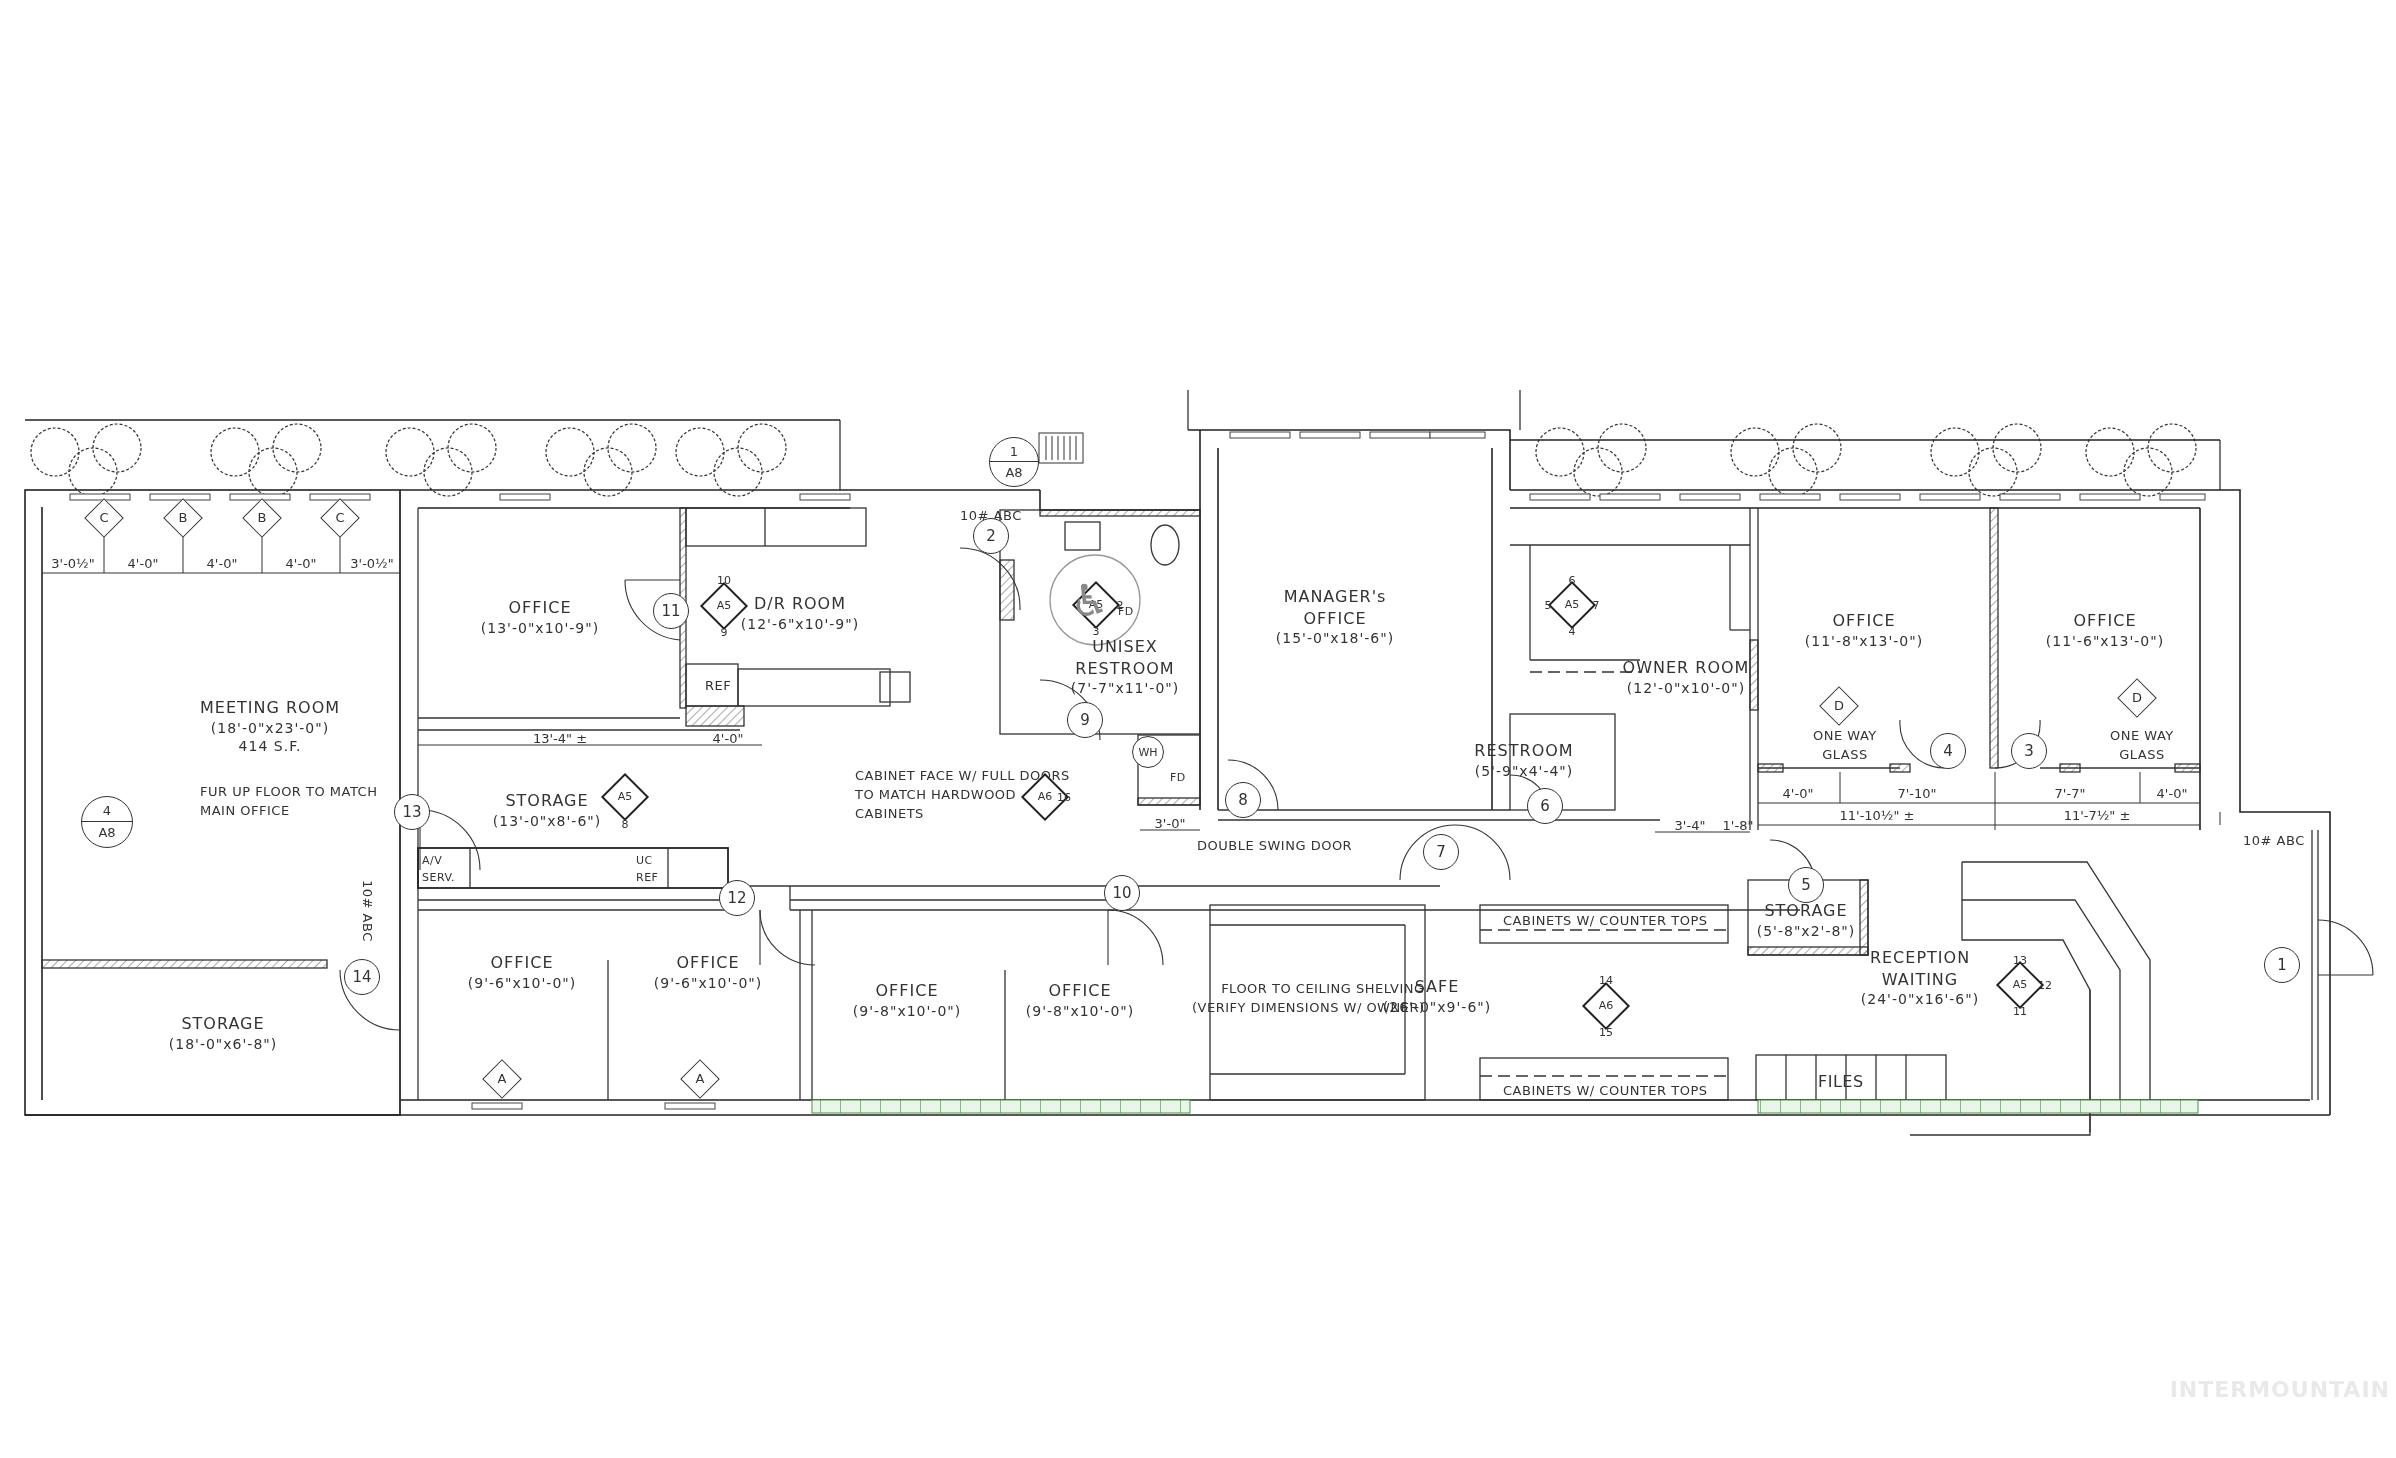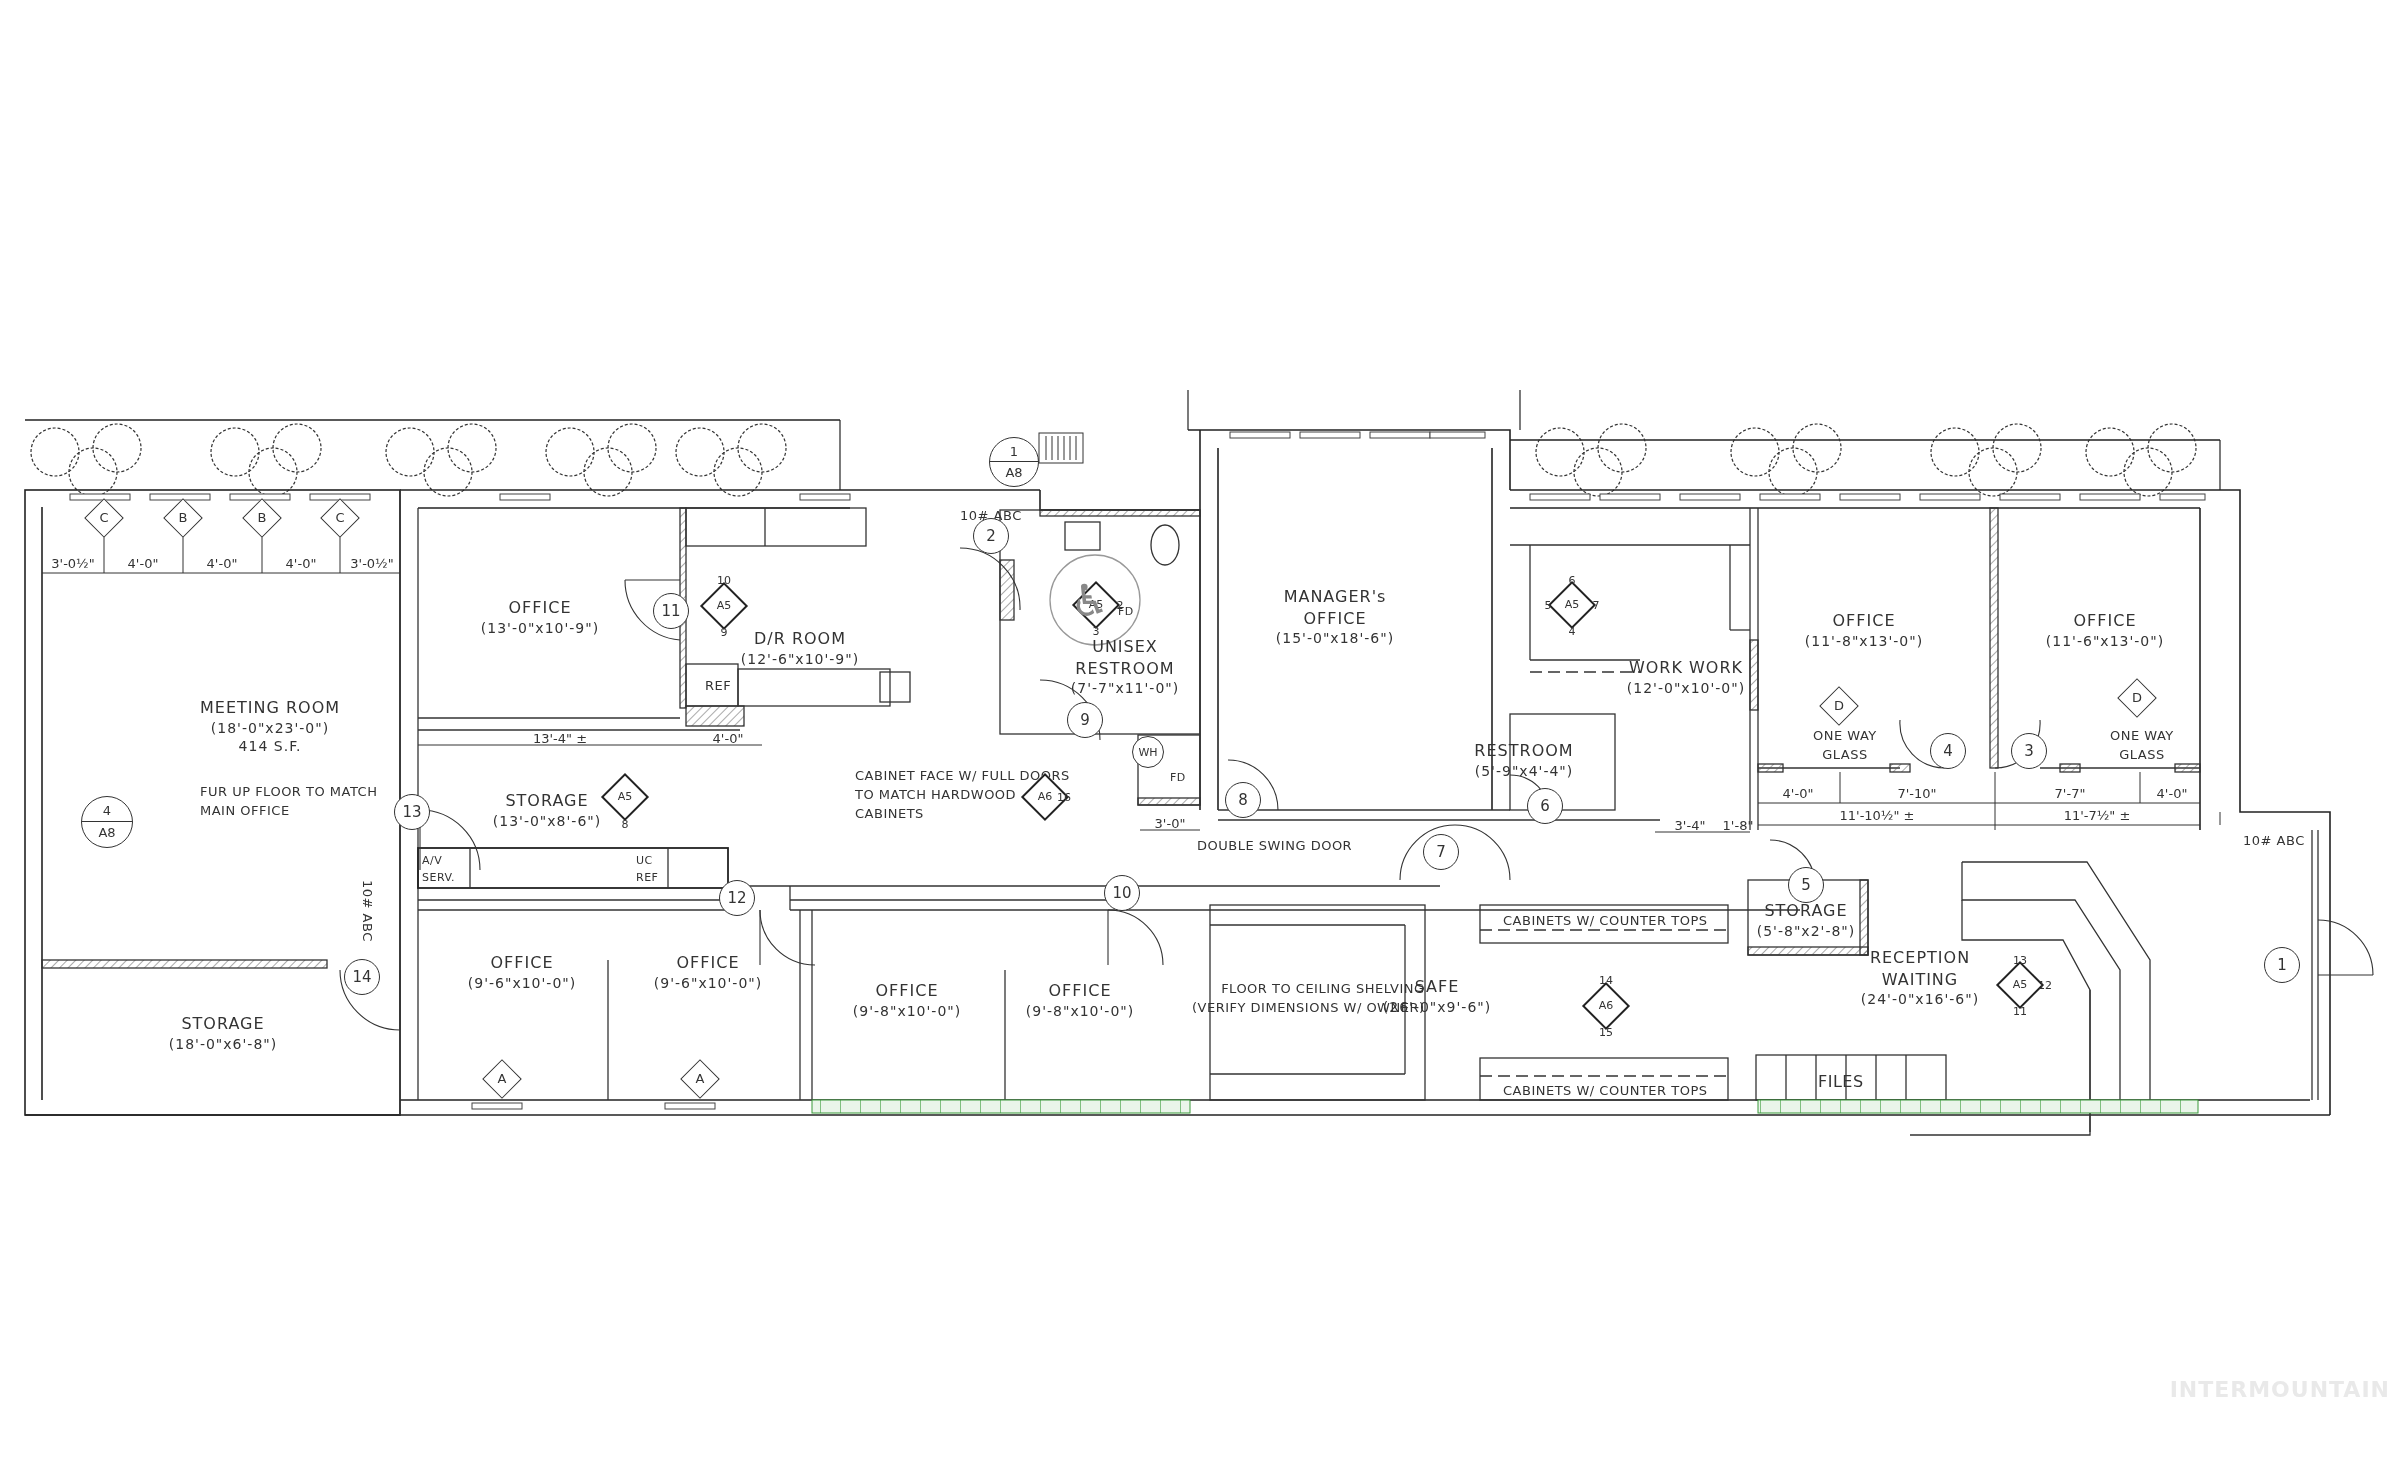--- a/index.html
+++ b/index.html
@@ -304,40 +304,40 @@
   <span class="d">414 S.F.</span>
 </div>
 <div class="lbl" style="left:223px;top:1033px">
   <span class="t">STORAGE</span>
   <span class="d">(18'-0"x6'-8")</span>
 </div>
 <div class="lbl" style="left:540px;top:617px">
   <span class="t">OFFICE</span>
   <span class="d">(13'-0"x10'-9")</span>
 </div>
-<div class="lbl" style="left:800px;top:648px">
+<div class="lbl" style="left:800px;top:613px">
   <span class="t">D/R ROOM</span>
   <span class="d">(12'-6"x10'-9")</span>
 </div>
 <div class="lbl" style="left:1125px;top:667px">
   <span class="t">UNISEX</span>
   <span class="t">RESTROOM</span>
   <span class="d">(7'-7"x11'-0")</span>
 </div>
 <div class="lbl" style="left:547px;top:810px">
   <span class="t">STORAGE</span>
   <span class="d">(13'-0"x8'-6")</span>
 </div>
 <div class="lbl" style="left:1335px;top:617px">
   <span class="t">MANAGER's</span>
   <span class="t">OFFICE</span>
   <span class="d">(15'-0"x18'-6")</span>
 </div>
 <div class="lbl" style="left:1686px;top:677px">
-  <span class="t">WORK WORK</span>
+  <span class="t">OWNER ROOM</span>
   <span class="d">(12'-0"x10'-0")</span>
 </div>
 <div class="lbl" style="left:1524px;top:760px">
   <span class="t">RESTROOM</span>
   <span class="d">(5'-9"x4'-4")</span>
 </div>
 <div class="lbl" style="left:1864px;top:630px">
   <span class="t">OFFICE</span>
   <span class="d">(11'-8"x13'-0")</span>
 </div>

